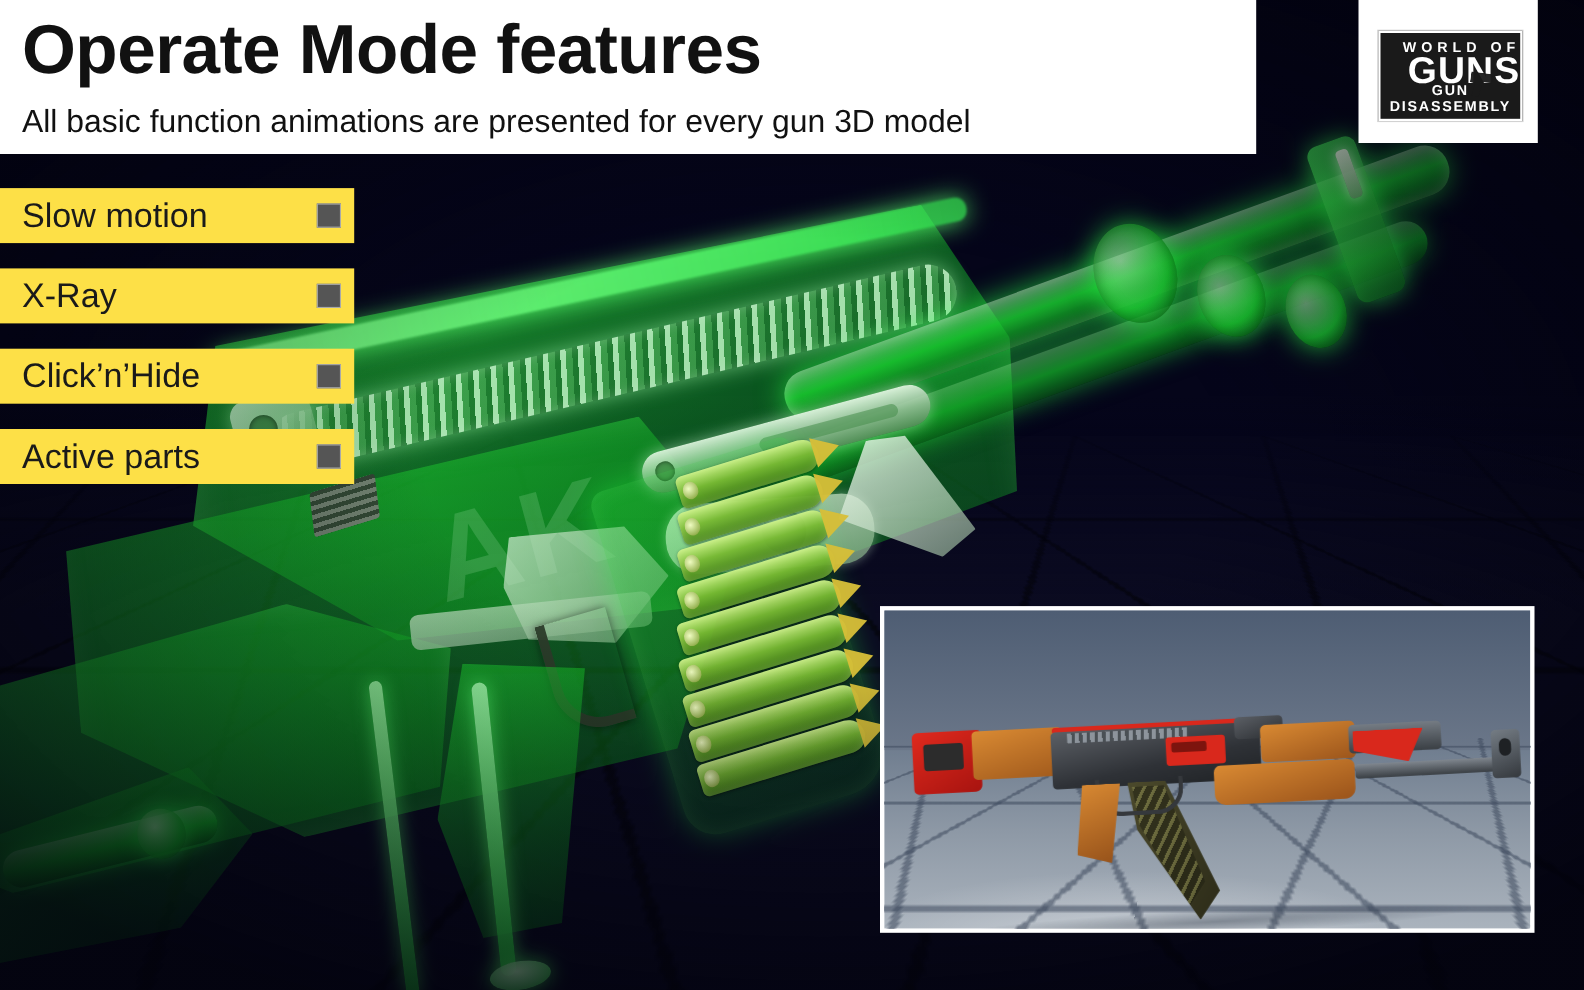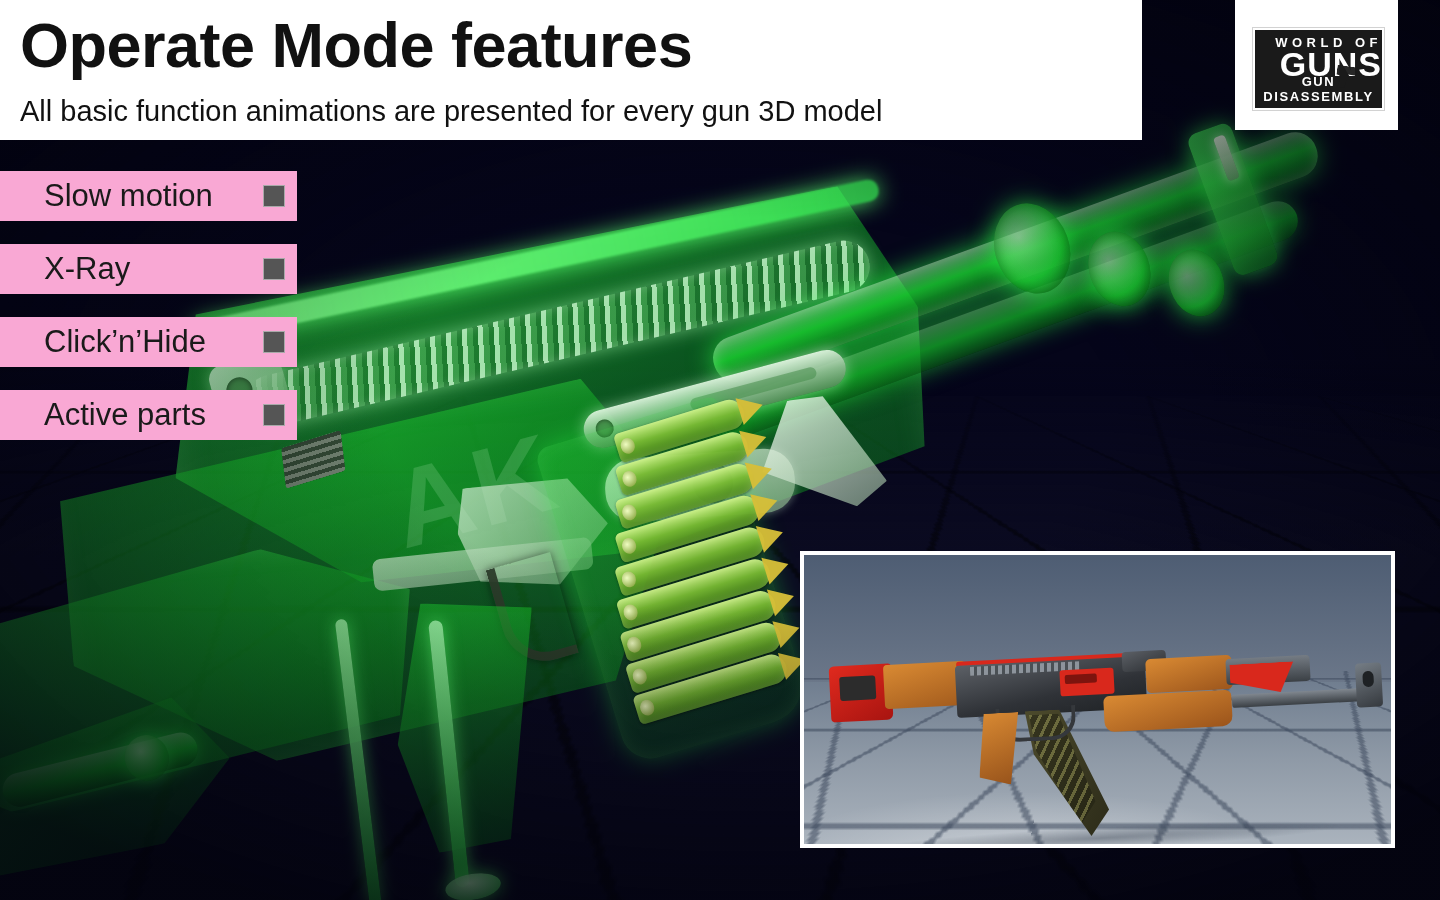--- a/index.html
+++ b/index.html
@@ -378,26 +378,25 @@
     color: #ffffff;
   }
 
   
   .feature-list {
     position: absolute; left: 0; top: 171px;
     width: 322px;
   }
   .feature-row {
     position: relative;
-    width: 273px; height: 50px;
+    width: 322px; height: 50px;
     margin-bottom: 23px;
-    background: #f9a8d4;
+    background: #fde047;
     display: flex;
     align-items: center;
-    padding-left: 24px;
   }
   .feature-label {
     font-size: 31px;
     color: #1a1a1a;
     margin-left: 20px;
     white-space: nowrap;
   }
   .feature-marker {
     position: absolute; right: 12px; top: 14px;
     width: 22px; height: 22px;

